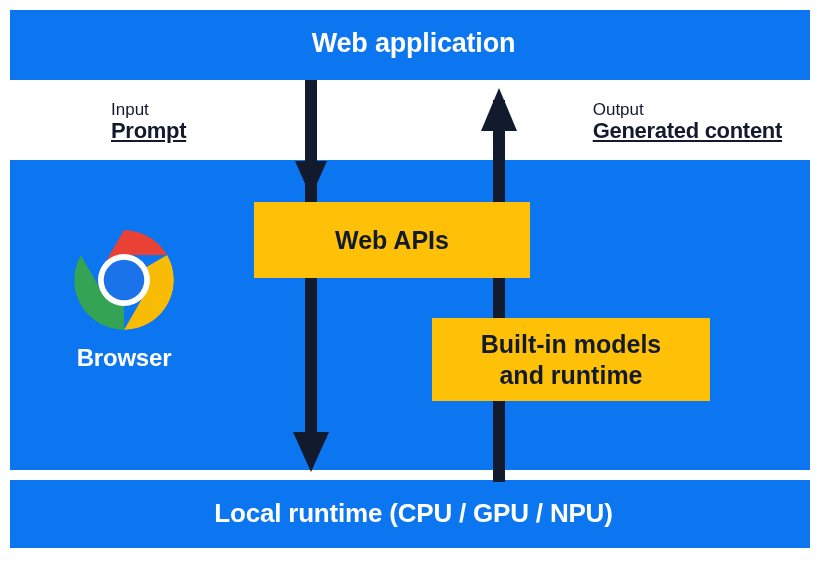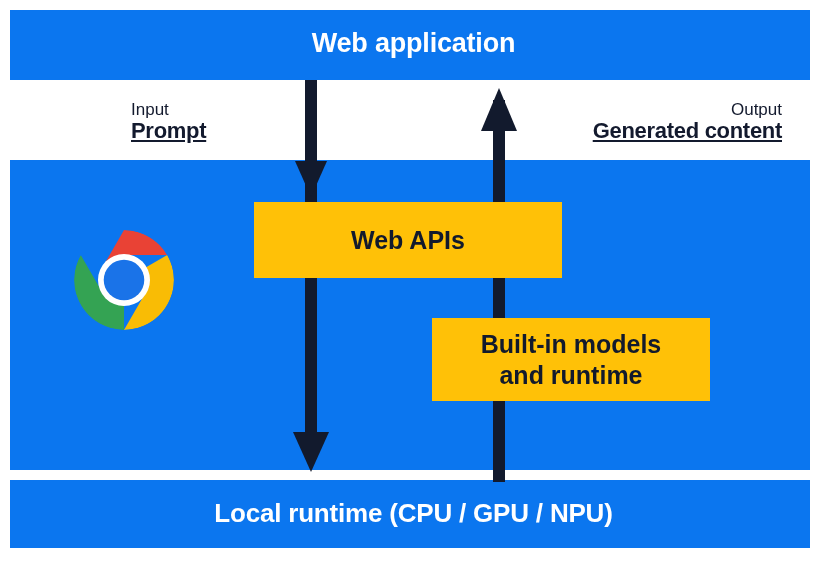--- a/index.html
+++ b/index.html
@@ -78,26 +78,24 @@
     font-size: 22px;
     font-weight: bold;
     display: block;
     letter-spacing: -0.3px;
     text-decoration: underline;
   }
   #io-input {
     left: 111px;
     top: 100px;
     text-align: left;
-    margin-left: 20px;
   }
   #io-output {
     right: 38px;
     top: 100px;
-    text-align: right;
   }
 
   
   #arrows {
     position: absolute;
     left: 0;
     top: 0;
     width: 820px;
     height: 566px;
     pointer-events: none;
@@ -112,21 +110,21 @@
     display: flex;
     align-items: center;
     justify-content: center;
     text-align: center;
     line-height: 1.22;
     z-index: 5;
   }
   #box-web-apis {
     left: 254px;
     top: 202px;
-    width: 308px;
+    width: 276px;
     height: 76px;
     font-size: 25px;
   }
   #box-builtin-models {
     left: 432px;
     top: 318px;
     width: 278px;
     height: 83px;
     font-size: 25px;
     text-align: center;
@@ -206,20 +204,21 @@
         <path d="M91.6 26 A48 48 0 0 1 50 98 L70.8 62 A24 24 0 0 0 70.8 38 Z" fill="#f9bc05"></path>
 
         <path d="M50 98 A48 48 0 0 1 8.4 26 L29.2 62 A24 24 0 0 0 50 74 Z" fill="#34a353"></path>
 
         <path d="M29.2 38 L50 26 L70.8 38 A24 24 0 0 0 29.2 38 Z" fill="#e94235"></path>
       </g>
 
       <circle cx="50" cy="50" r="25" fill="#ffffff"></circle>
       <circle cx="50" cy="50" r="19.5" fill="#1a73e8"></circle>
     </svg>
+    <div id="browser-label">Browser</div>
   </div>
 
   <div class="yellow-box" id="box-web-apis">
     <span>Web APIs</span>
   </div>
 
   <div class="yellow-box" id="box-builtin-models">
     <span>
       <span>Built-in models</span><br>
       <span>and runtime</span>

